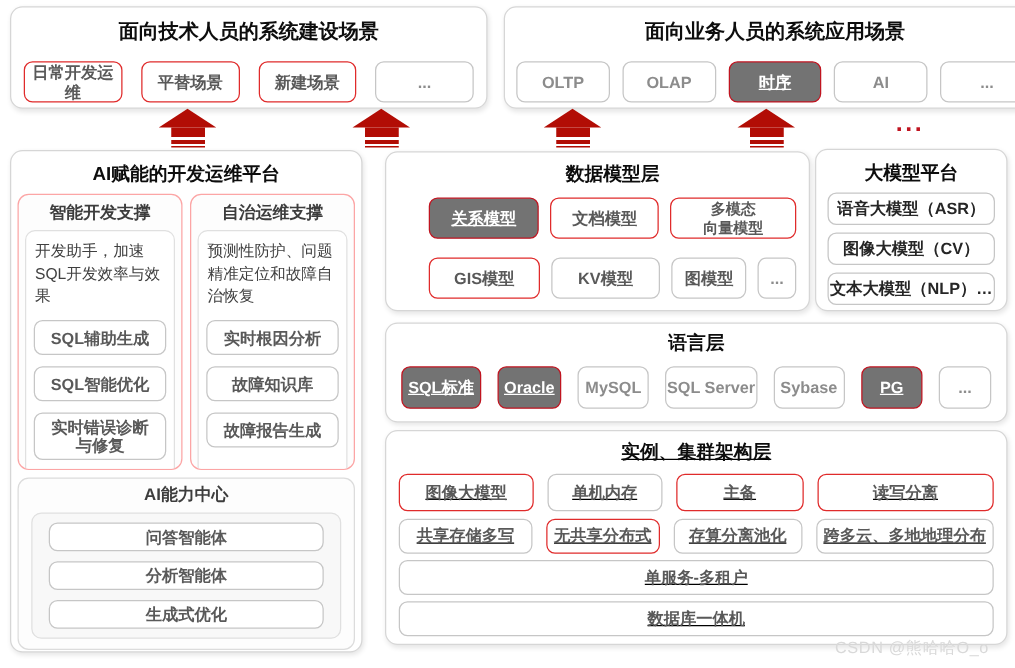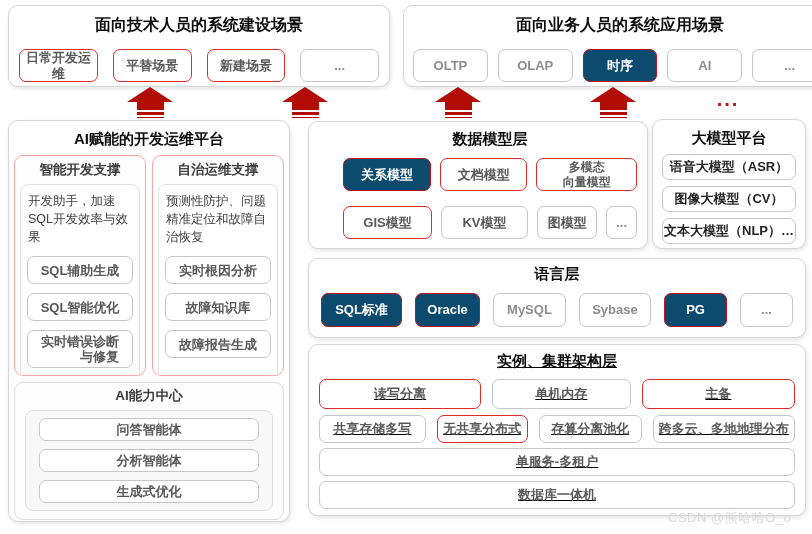--- a/index.html
+++ b/index.html
@@ -16,21 +16,21 @@
   .small-title { font-size:15px; }
 
   .row { display:flex; align-items:stretch; }
   .btn {
     display:flex; align-items:center; justify-content:center;
     background:#fff; border:1px solid #c6c6c6; border-radius:7px;
     color:#595959; font-size:13px; font-weight:600; text-align:center;
     white-space:pre-line; line-height:1.2; cursor:pointer;
   }
   .btn.red-outline { border:1.5px solid #e02b2b; }
-  .btn.red-fill { background:#0c4a6e; border:1px solid #c01420; color:#fff; font-weight:bold; }
+  .btn.red-fill { background:#737373; border:1px solid #c01420; color:#fff; font-weight:bold;text-decoration:underline; }
   .btn.gray-text { color:#8c8c8c; font-weight:bold; }
   .more-box { flex:none; width:26px; }
 
   
   #panel-tech { left:8px; top:5px; width:382px; height:82px; }
   #panel-biz  { left:403px; top:5px; width:434px; height:82px; }
   #panel-tech .panel-title, #panel-biz .panel-title { padding-top:9px; }
   #panel-tech .row { margin:13px 10px 0; gap:15px; height:33px; }
   #panel-biz  .row { margin:13px 9px 0; gap:10px; height:33px; }
   #panel-tech .btn, #panel-biz .btn { flex:1; }
@@ -49,21 +49,21 @@
   
   #panel-ai { left:8px; top:120px; width:282px; height:402px; display:flex; flex-direction:column; padding:9px 5px 7px; }
   #panel-ai .columns { display:flex; gap:6px; margin-top:6px; height:221px; }
   .sub-panel { flex:1; border:1px solid #fca5a5; border-radius:9px; background:#fdfdfd;
     display:flex; flex-direction:column; overflow:hidden; }
   .sub-panel-header { text-align:center; padding:5px 0 3px; font-size:13.5px; font-weight:600; color:#3d3d3d; }
   .inner-box { flex:1; margin:2px 5px 5px; border:1px solid #e0e0e0; border-radius:8px; background:#fff;
     padding:7px 6px 4px; display:flex; flex-direction:column; }
   .inner-box .desc { font-size:12.5px; color:#404040; line-height:1.45; margin:0 1px 10px; }
   .inner-box .btn { height:28px; margin-bottom:9px; flex:none; }
-  .inner-box .btn.tall { height:38px;text-align:right; }
+  .inner-box .btn.tall { height:38px; }
   .dots { text-align:center; color:#8c8c8c; font-weight:bold; font-size:14px; margin-top:auto; line-height:1; padding-bottom:3px; }
 
   .ai-center { margin-top:6px; border:1px solid #dcdcdc; border-radius:9px; background:#fdfdfd; flex:1;
     display:flex; flex-direction:column; }
   .ai-center .sub-panel-header { padding-top:4px; }
   .ai-center .inner-box2 { flex:1; margin:2px 10px 8px; border:1px solid #e0e0e0; border-radius:8px; background:#f8f8f8;
     padding:7px 0; display:flex; flex-direction:column; gap:8px; align-items:center; }
   .ai-center .btn { width:220px; height:23px; }
 
   
@@ -198,32 +198,34 @@
     <div class="btn">图像大模型（CV）</div>
     <div class="btn">文本大模型（NLP）…</div>
   </div>
 
   <div class="panel" id="panel-language">
     <div class="panel-title small-title">语言层</div>
     <div class="row">
       <div class="btn red-fill" style="flex:65">SQL标准</div>
       <div class="btn red-fill" style="flex:52">Oracle</div>
       <div class="btn gray-text" style="flex:58">MySQL</div>
+      <div class="btn gray-text" style="flex:75">SQL Server</div>
       <div class="btn gray-text" style="flex:58">Sybase</div>
       <div class="btn red-fill" style="flex:50">PG</div>
       <div class="btn gray-text" style="flex:42">...</div>
     </div>
   </div>
 
   <div class="panel" id="panel-cluster">
     <div class="panel-title small-title">实例、集群架构层</div>
     <div class="row">
-      <div class="btn red-outline" style="flex:110">读写分离</div>
+      <div class="btn red-outline" style="flex:110">图像大模型</div>
       <div class="btn" style="flex:94">单机内存</div>
       <div class="btn red-outline" style="flex:104">主备</div>
+      <div class="btn red-outline" style="flex:145">读写分离</div>
     </div>
     <div class="row r2">
       <div class="btn" style="flex:108">共享存储多写</div>
       <div class="btn red-outline" style="flex:92">无共享分布式</div>
       <div class="btn" style="flex:104">存算分离池化</div>
       <div class="btn" style="flex:145">跨多云、多地地理分布</div>
     </div>
     <div class="row full">
       <div class="btn">单服务-多租户</div>
     </div>

